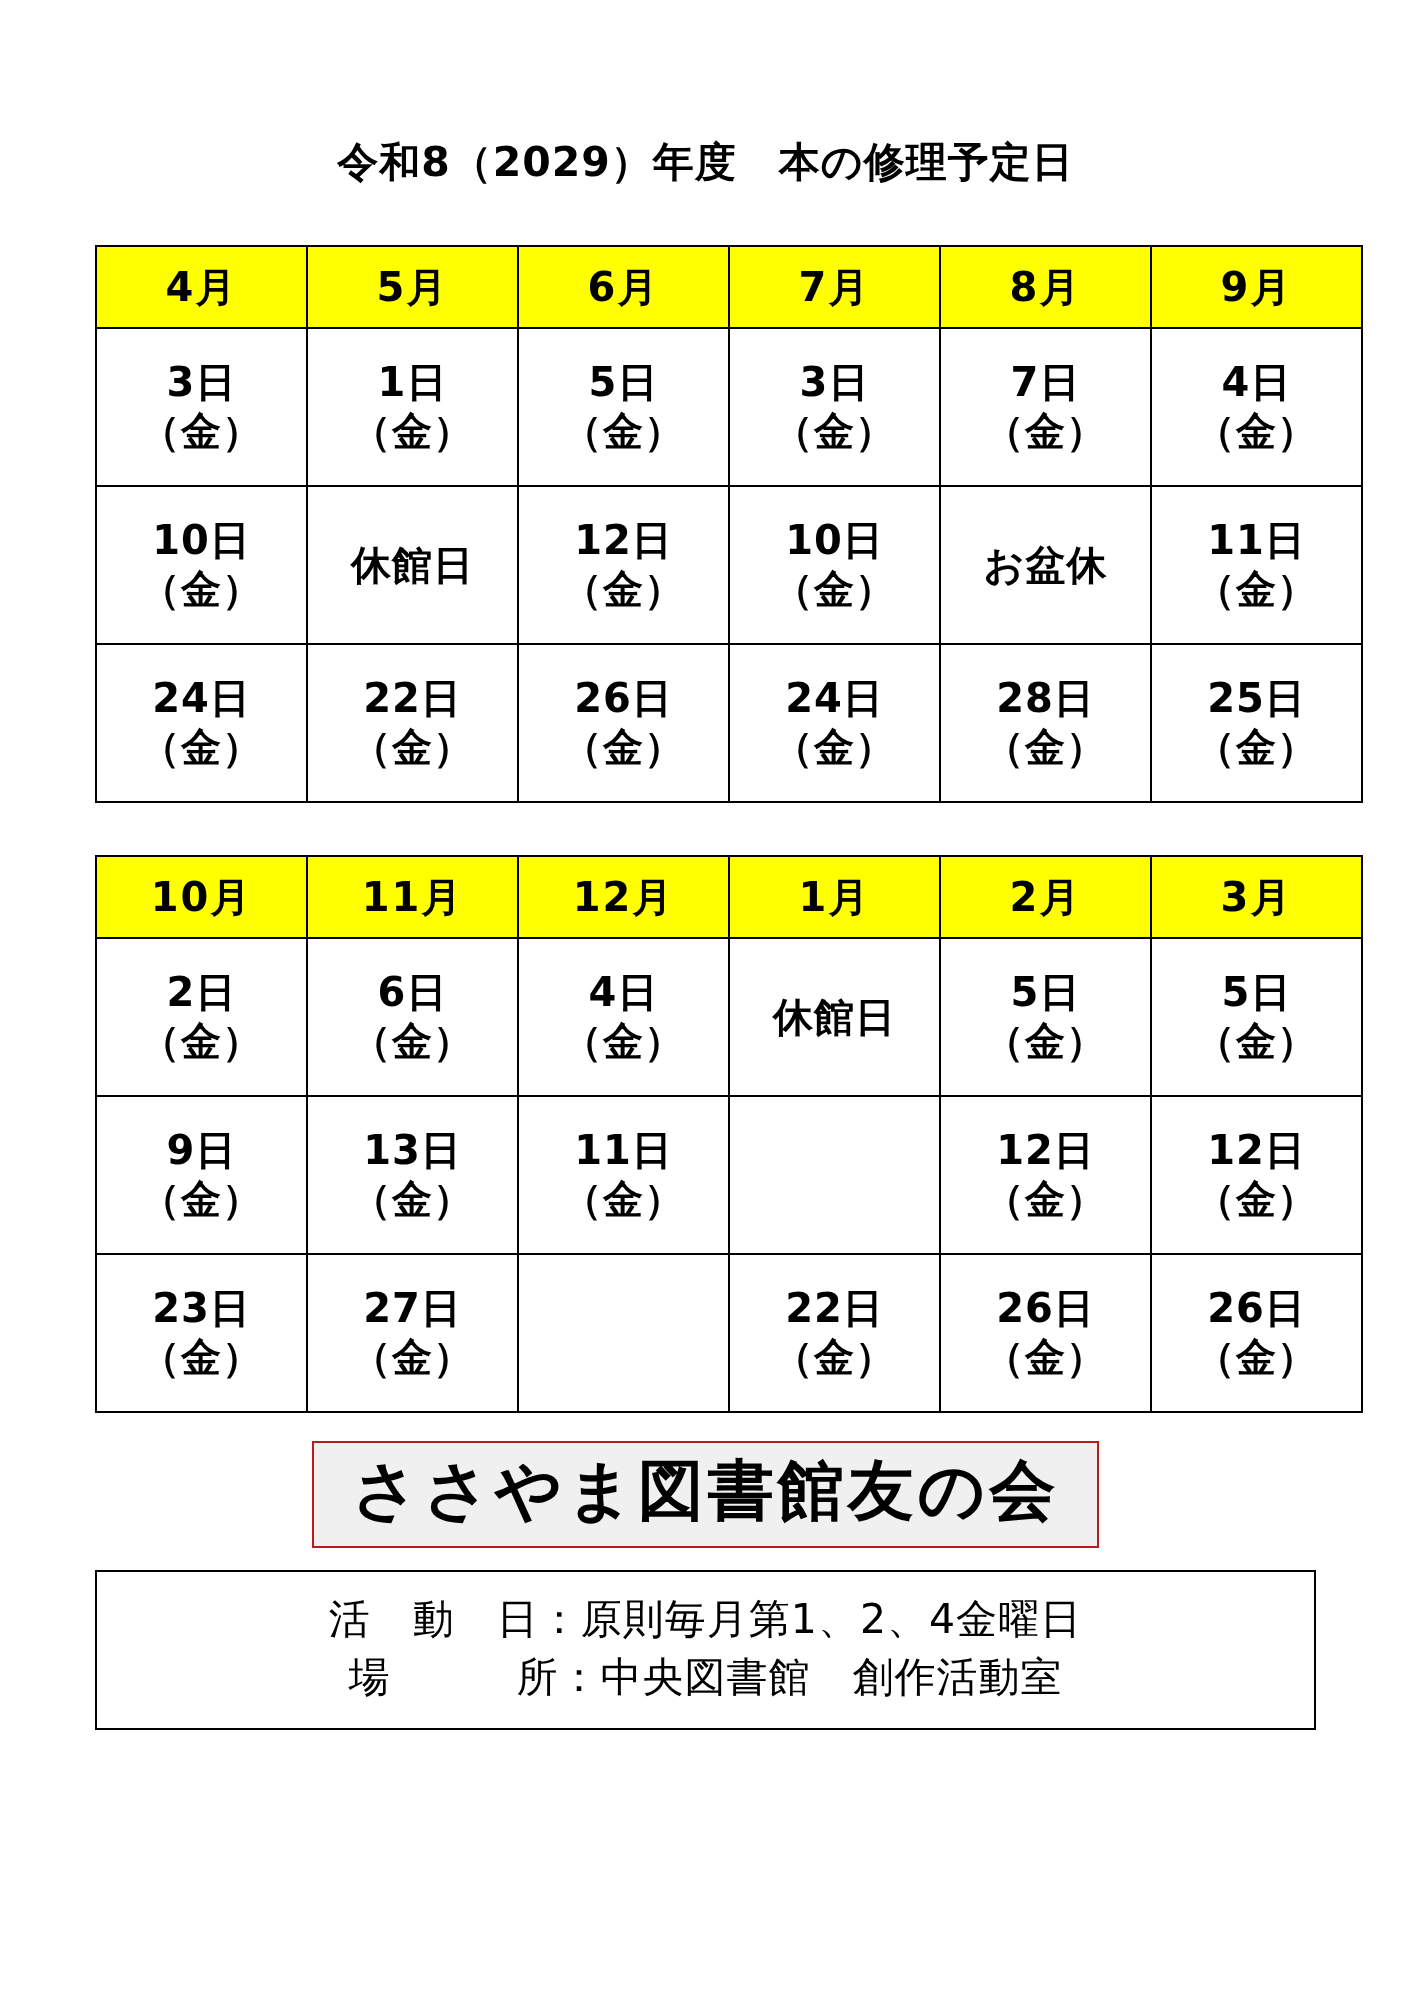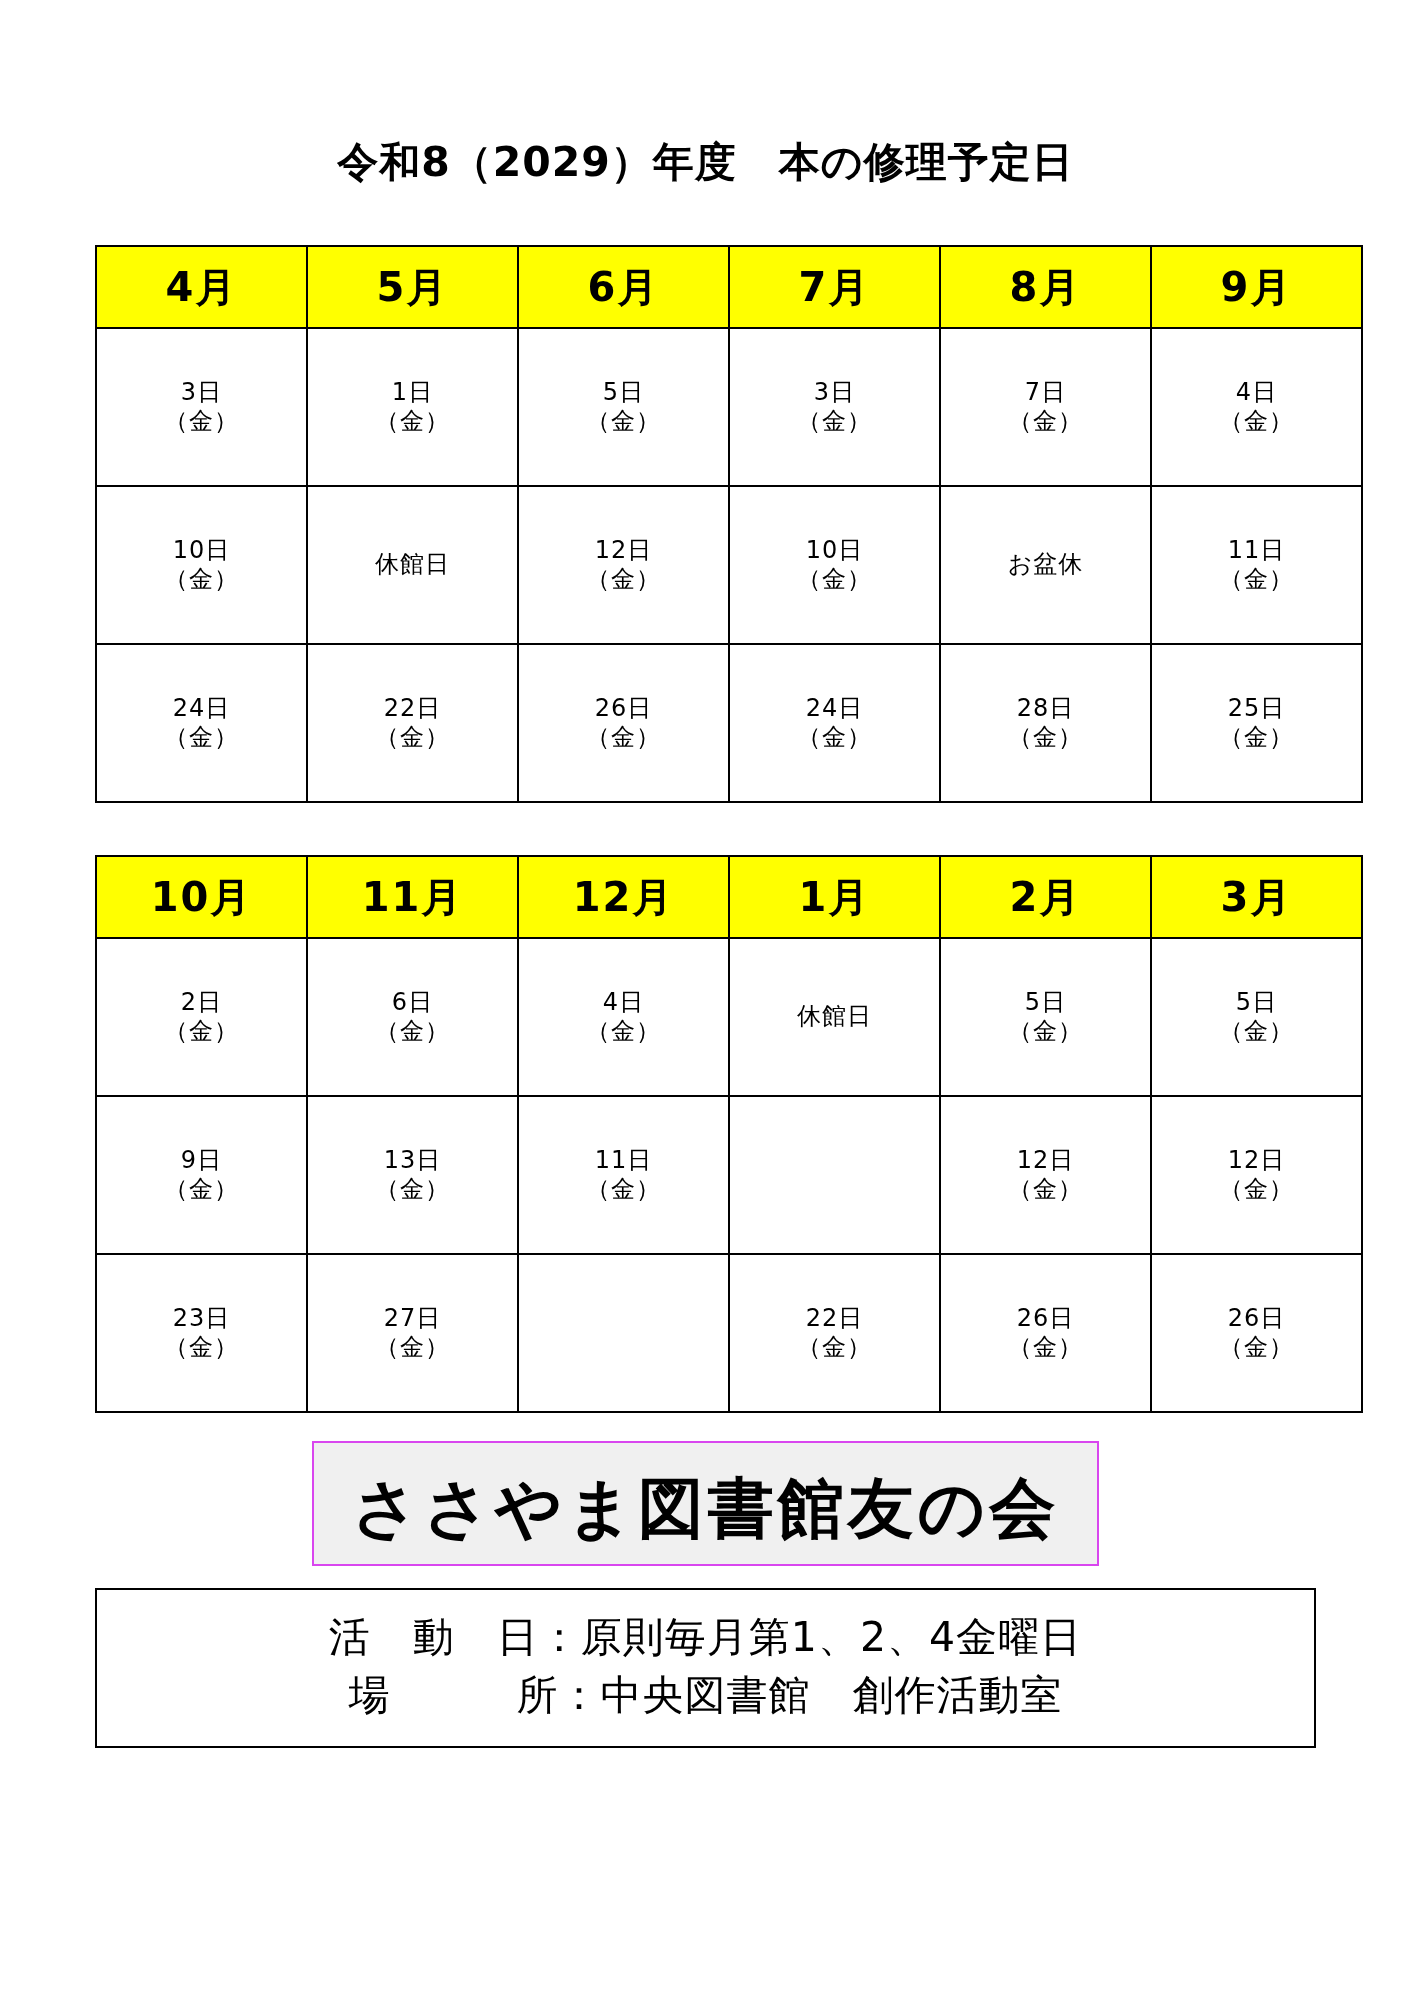--- a/index.html
+++ b/index.html
@@ -46,40 +46,40 @@
   }
   table.sched th {
     background: #ffff00;
     font-size: 40px;
     font-weight: bold;
     height: 80px;
     letter-spacing: 2px;
   }
   table.sched td {
     height: 156px;
-    font-size: 24px;
-    font-weight: normal;
+    font-size: 40px;
+    font-weight: bold;
     line-height: 1.22;
     letter-spacing: 1px;
   }
   .cell-line {
     display: block;
   }
   .tbl1-wrap { margin-top: 55px; }
   .tbl2-wrap { margin-top: 52px; }
 
   .club-wrap {
     display: flex;
     justify-content: center;
     margin-top: 28px;
   }
   .club-box {
-    border: 2px solid #d946ef;
+    border: 2px solid #b91c1c;
     background: #f0f0f0;
-    padding: 30px 38px 18px 38px;
+    padding: 12px 38px 18px 38px;
     font-size: 66px;
     font-weight: bold;
     letter-spacing: 4px;
     line-height: 1.1;
     white-space: nowrap;
   }
   .info-box {
     border: 2px solid #000000;
     width: 1221px;
     margin: 22px auto 0 auto;

